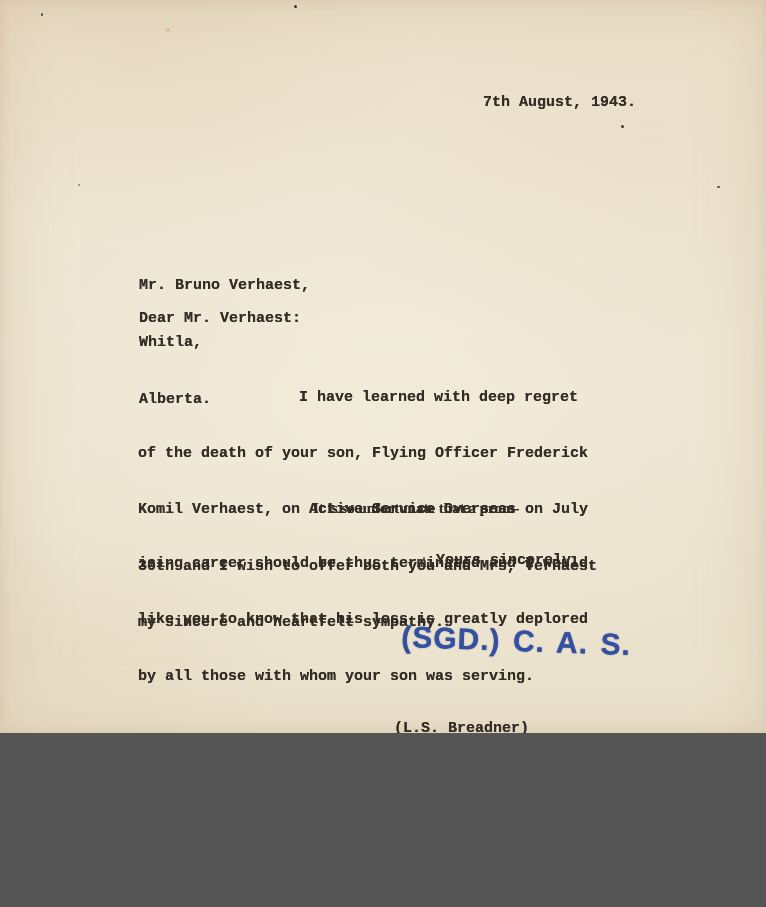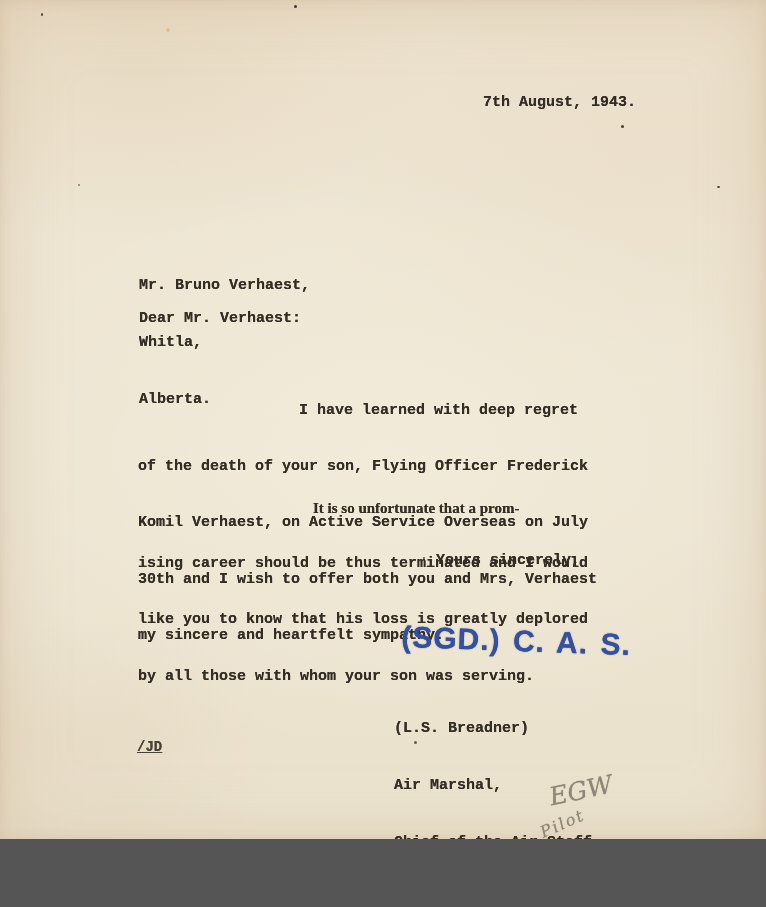--- a/index.html
+++ b/index.html
@@ -1,18 +1,18 @@
 <!DOCTYPE html>
 <html><head>
 <meta charset="utf-8">
 <style>
   html,body{margin:0;padding:0;background:#555;}
   .page{
     position:relative;
-    width:766px;height:839px;
+    width:766px;height:733px;
     margin:0 auto;
     overflow:hidden;
     background:
       radial-gradient(ellipse 420px 260px at 18% 8%, rgba(216,190,158,0.20), rgba(216,190,158,0) 70%),
       radial-gradient(ellipse 500px 300px at 85% 20%, rgba(222,198,170,0.16), rgba(222,198,170,0) 70%),
       radial-gradient(ellipse 600px 400px at 50% 55%, rgba(255,252,240,0.25), rgba(255,252,240,0) 75%),
       radial-gradient(ellipse 300px 200px at 10% 90%, rgba(205,180,150,0.14), rgba(205,180,150,0) 70%),
       linear-gradient(180deg,#ece1cc 0%,#eee6d3 28%,#ede5d2 60%,#ebe2cd 88%,#ece4d0 100%);
     box-shadow: inset 0 0 70px rgba(182,150,112,0.28), inset 0 0 12px rgba(170,140,100,0.18);
     font-family:"Liberation Mono","DejaVu Sans Mono",monospace;
@@ -23,21 +23,21 @@
     font-weight:700;
     font-size:15px;
     line-height:18.8px;
     letter-spacing:0px;
     white-space:pre;
     text-shadow:0 0 0.6px rgba(45,38,30,0.85);
   }
   .date{left:483px;top:94px;}
   .address{left:139px;top:238px;line-height:19px;}
   .salutation{left:139px;top:310px;}
-  .para1{left:138px;top:364px;}
+  .para1{left:138px;top:351px;}
   .para1 .line:first-child{margin-left:161px;}
   .para2{left:138px;top:461px;}
   .para2 .line:first-child{margin-left:175px;font-family:Liberation Serif, serif;}
   .closing{left:436px;top:552px;}
   .sigblock{left:394px;top:681px;width:260px;text-align:left;line-height:19px;}
   .initials{left:137px;top:738px;font-size:14px;opacity:0.88;filter:blur(0.2px);text-decoration:underline;}
   .stamp{
     position:absolute;left:402px;top:620px;
     font-family:"Liberation Sans","DejaVu Sans",sans-serif;
     font-weight:700;font-size:30px;

